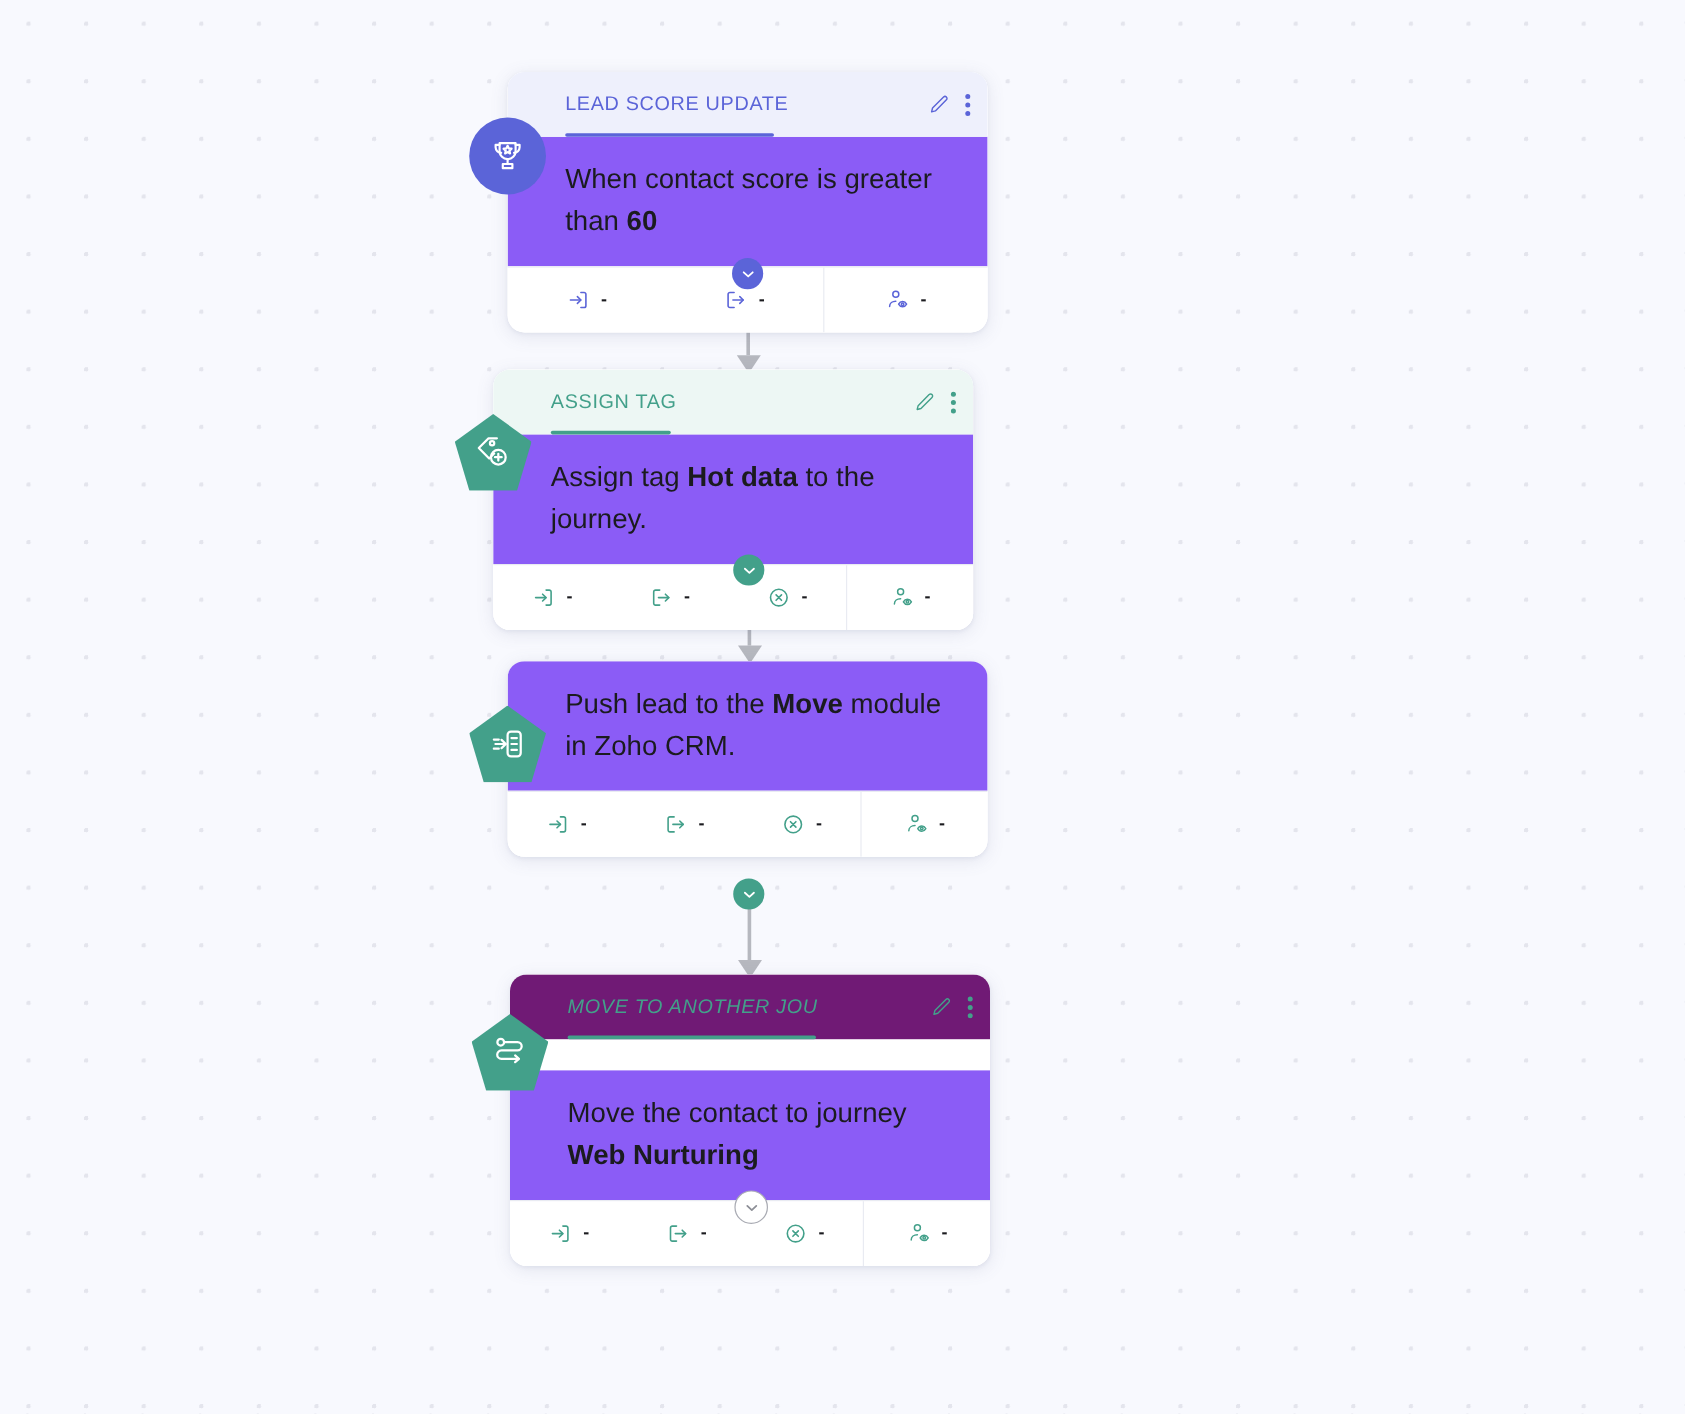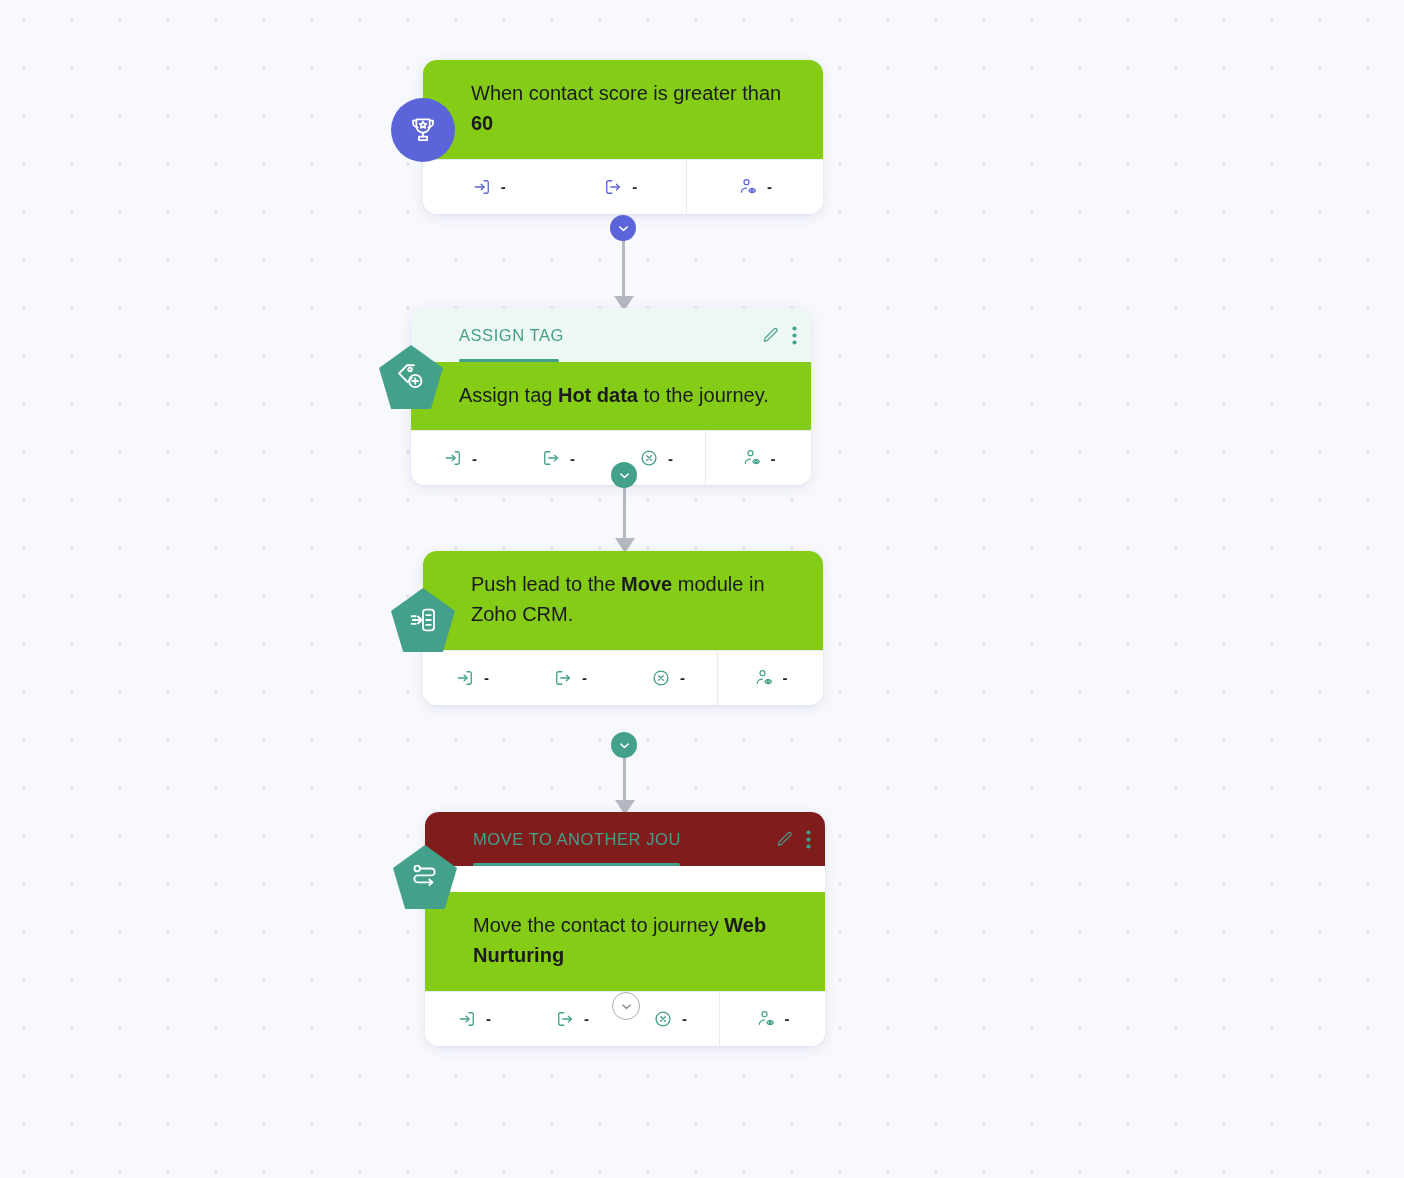--- a/index.html
+++ b/index.html
@@ -84,24 +84,24 @@
   }
   .title-underline {
     position: absolute;
     left: 46px;
     bottom: 0;
     height: 3px;
     border-radius: 2px;
   }
   .node-body {
     padding: 18px 22px 20px 46px;
-    font-size: 20px;
+    font-size: 23px;
     line-height: 1.52;
     color: #1b1b1f;
-    background: #84cc16;
+    background: #8b5cf6;
     box-sizing: border-box;
   }
   .node-body b { font-weight: 700; }
   .node-stats {
     display: flex;
     border-top: 1px solid #e9ebf2;
     height: 54px;
     background: #fff;
   }
   .stat {
@@ -189,20 +189,38 @@
         <svg width="32" height="32" viewBox="0 0 24 24" fill="none" stroke="#ffffff" stroke-width="1.35" stroke-linecap="round" stroke-linejoin="round">
           <path d="M7 4h10v5a5 5 0 0 1-10 0V4z"></path>
           <path d="M7 5H4.5v1.5A3.5 3.5 0 0 0 8 10"></path>
           <path d="M17 5h2.5v1.5A3.5 3.5 0 0 1 16 10"></path>
           <path d="M12 14v3"></path>
           <path d="M9 17h6v2.6H9z"></path>
           <path d="M12 5.6l.75 1.6 1.75.2-1.3 1.25.35 1.75L12 9.55l-1.55.85.35-1.75-1.3-1.25 1.75-.2z"></path>
         </svg>
       </div>
       <div class="node-inner">
+        <div class="node-header" style="background: rgb(238, 240, 252); height: 54px; padding-left: 48px;">
+          <div class="node-title" style="color: rgb(91, 100, 216);">LEAD SCORE UPDATE</div>
+          <div class="header-actions">
+            <span class="icon-btn">
+              <svg width="19" height="19" viewBox="0 0 24 24" fill="none" stroke="#5b64d8" stroke-width="1.5" stroke-linecap="round" stroke-linejoin="round">
+                <path d="M16.8 3.6a2.1 2.1 0 0 1 3 3L8.2 18.2l-4 1 1-4z"></path>
+              </svg>
+            </span>
+            <span class="icon-btn">
+              <svg width="5" height="19" viewBox="0 0 5 19">
+                <circle cx="2.5" cy="2.5" r="2.1" fill="#5b64d8"></circle>
+                <circle cx="2.5" cy="9.5" r="2.1" fill="#5b64d8"></circle>
+                <circle cx="2.5" cy="16.5" r="2.1" fill="#5b64d8"></circle>
+              </svg>
+            </span>
+          </div>
+          <div class="title-underline" style="background: rgb(91, 100, 216); width: 174px; left: 48px;"></div>
+        </div>
         <div class="node-body" style="min-height: 62px; padding-left: 48px;"><span>When contact score is greater than </span><b>60</b><span></span></div>
         <div class="node-stats">
           <div class="stat" style="flex: 1 1 auto;">
             <span class="icon-btn" style="color: rgb(91, 100, 216);">
               <svg width="20" height="20" viewBox="0 0 24 24" fill="none" stroke="#5b64d8" stroke-width="1.6" stroke-linecap="round" stroke-linejoin="round">
                 <path d="M14.5 4.5h3.2a1.8 1.8 0 0 1 1.8 1.8v11.4a1.8 1.8 0 0 1-1.8 1.8h-3.2"></path>
                 <path d="M4 12h10.2"></path>
                 <path d="M11 8.6l3.5 3.4-3.5 3.4"></path>
               </svg>
             </span>
@@ -377,21 +395,21 @@
     </div>
     <div class="node" style="left: 425px; top: 812px;">
       <div class="badge pentagon" style="background: rgb(67, 160, 138); top: 33px;">
         <svg width="32" height="32" viewBox="0 0 24 24" fill="none" stroke="#ffffff" stroke-width="1.4" stroke-linecap="round" stroke-linejoin="round">
           <circle cx="6.2" cy="5.6" r="2.1"></circle>
           <path d="M8.4 5.6h8.3a2.6 2.6 0 0 1 0 5.2H6.6a2.6 2.6 0 0 0 0 5.2h10.7"></path>
           <path d="M15.2 13.9l2.4 2.1-2.4 2.1"></path>
         </svg>
       </div>
       <div class="node-inner">
-        <div class="node-header" style="background: #7f1d1d; height: 54px; padding-left: 48px;">
+        <div class="node-header" style="background: #701a75; height: 54px; padding-left: 48px; font-style: italic;">
           <div class="node-title" style="color: rgb(67, 160, 138);">MOVE TO ANOTHER JOU</div>
           <div class="header-actions">
             <span class="icon-btn">
               <svg width="19" height="19" viewBox="0 0 24 24" fill="none" stroke="#43a08a" stroke-width="1.5" stroke-linecap="round" stroke-linejoin="round">
                 <path d="M16.8 3.6a2.1 2.1 0 0 1 3 3L8.2 18.2l-4 1 1-4z"></path>
               </svg>
             </span>
             <span class="icon-btn">
               <svg width="5" height="19" viewBox="0 0 5 19">
                 <circle cx="2.5" cy="2.5" r="2.1" fill="#43a08a"></circle>

